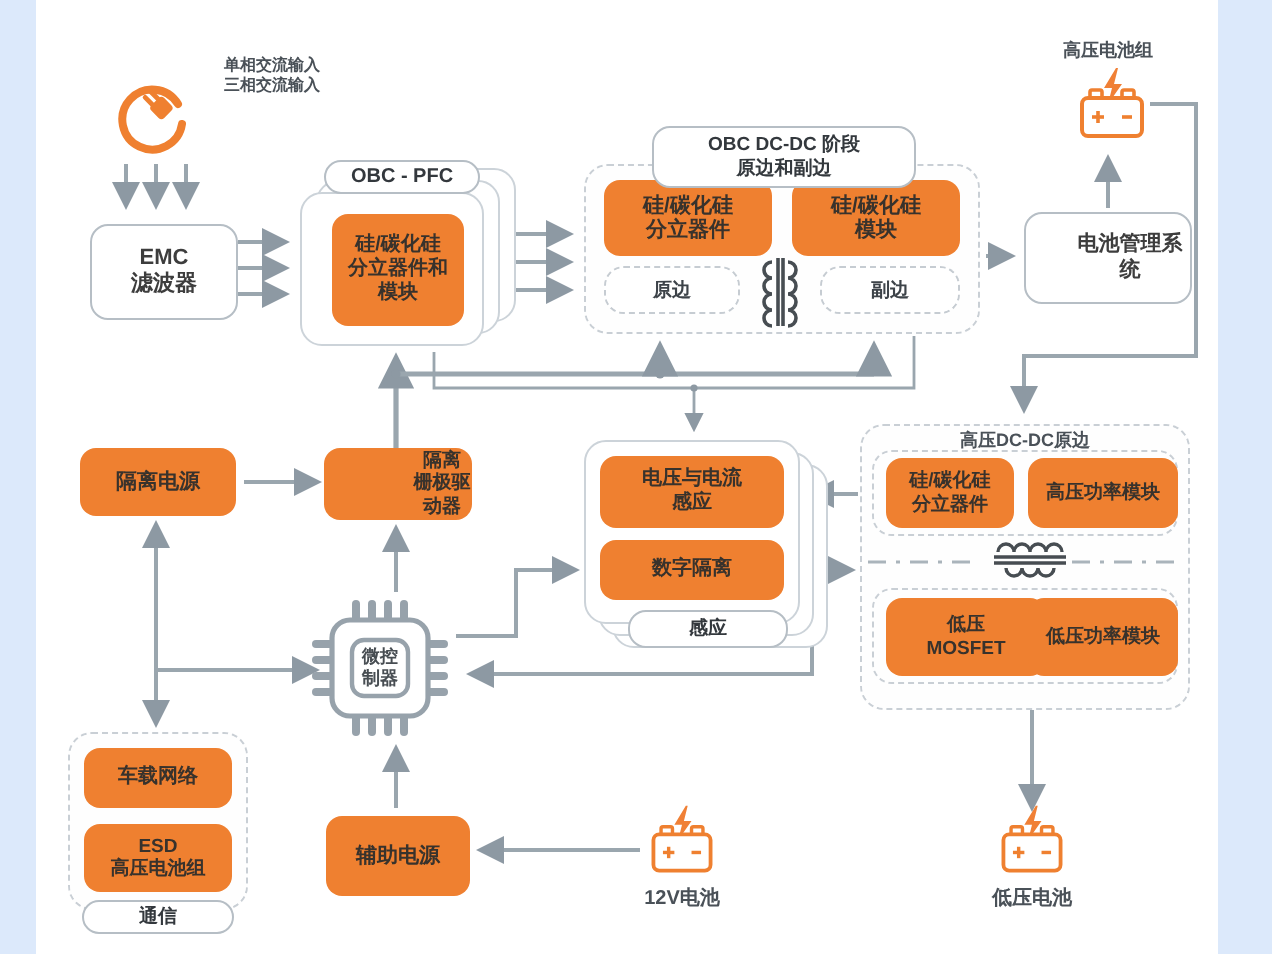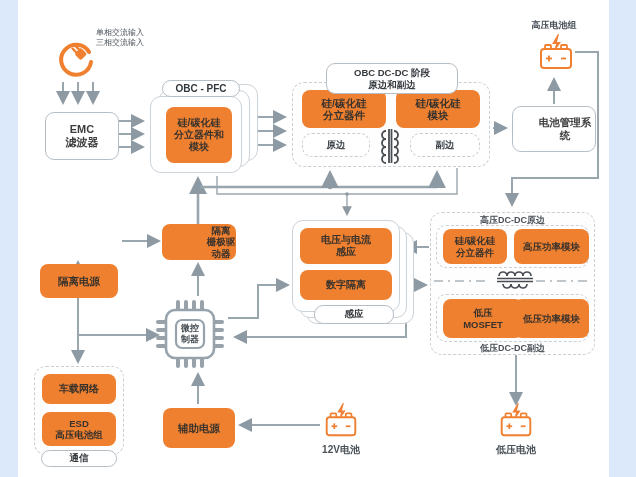--- a/index.html
+++ b/index.html
@@ -11,21 +11,21 @@
   .edge-strip{position:absolute;top:0;height:477px;background:#dce9fb;}
   .strip-left{left:0;width:18px;}
   .strip-right{left:609px;width:27px;}
 
   .abs{position:absolute;box-sizing:border-box;}
   .ttl{
     left:150px;top:8px;width:330px;text-align:center;
     color:#2536f8;font-size:23px;font-weight:bold;letter-spacing:1px;
   }
   .smalllab{font-size:9px;font-weight:bold;color:#4a5158;line-height:11px;}
-  .tinylab{font-size:8px;font-weight:normal;color:#4a5158;line-height:9.5px;}
+  .tinylab{font-size:8px;font-weight:bold;color:#4a5158;line-height:9.5px;margin-left:16px;}
 
   .orange{
     background:#ef8030;border-radius:8px;color:#38322c;font-weight:bold;
     display:flex;flex-direction:column;align-items:center;justify-content:center;
     text-align:center;line-height:1.18;
   }
   .whitebox{
     background:#fff;border:1.4px solid #b6bec5;border-radius:9px;color:#3d3d3d;
     font-weight:bold;display:flex;flex-direction:column;align-items:center;
     justify-content:center;text-align:center;line-height:1.2;
@@ -190,21 +190,21 @@
   <svg class="abs" style="left:538px;top:32px;" width="36" height="42" viewBox="0 0 36 42">
     <path d="M20,2 L14,12 h4 L16,20 L23,10 h-4 L21,2 Z" fill="#f08036"></path>
     <rect x="7" y="13" width="6" height="6" rx="1" fill="#fff" stroke="#ef8030" stroke-width="1.8"></rect>
     <rect x="23" y="13" width="6" height="6" rx="1" fill="#fff" stroke="#ef8030" stroke-width="1.8"></rect>
     <rect x="3" y="17" width="30" height="19" rx="3" fill="#fff" stroke="#ef8030" stroke-width="2"></rect>
     <line x1="8" y1="26.5" x2="14" y2="26.5" stroke="#ef8030" stroke-width="1.8"></line>
     <line x1="11" y1="23.5" x2="11" y2="29.5" stroke="#ef8030" stroke-width="1.8"></line>
     <line x1="23" y1="26.5" x2="28" y2="26.5" stroke="#ef8030" stroke-width="1.8"></line>
   </svg>
 
-  <div class="abs orange" style="left:40px;top:224px;width:78px;height:34px;font-size:10.5px;margin-top:40px;">
+  <div class="abs orange" style="left:40px;top:224px;width:78px;height:34px;font-size:10.5px;">
     <span>隔离电源</span>
   </div>
   <div class="abs orange" style="left:162px;top:224px;width:74px;height:36px;font-size:9.5px;padding-left:44px;">
     <span>隔离</span>
     <span>栅极驱动器</span>
   </div>
 
   <div class="abs card" style="left:306px;top:232px;width:108px;height:92px;"></div>
   <div class="abs card" style="left:299px;top:226px;width:108px;height:92px;"></div>
   <div class="abs card" style="left:292px;top:220px;width:108px;height:92px;"></div>
@@ -243,23 +243,20 @@
       <path d="M10,20 a4 4 0 0 0 8,0 a4 4 0 0 0 8,0 a4 4 0 0 0 8,0"></path>
     </g>
   </svg>
   <div class="abs dashed" style="left:436px;top:294px;width:153px;height:48px;border-radius:10px;"></div>
   <div class="abs orange" style="left:443px;top:299px;width:80px;height:39px;font-size:9.5px;">
     <span>低压</span>
     <span>MOSFET</span>
   </div>
   <div class="abs orange" style="left:514px;top:299px;width:75px;height:39px;font-size:9.5px;">
     <span>低压功率模块</span>
-  </div>
-  <div class="abs smalllab" style="left:430px;top:343px;width:165px;text-align:center;">
-    <span>低压DC-DC副边</span>
   </div>
 
   <svg class="abs" style="left:152px;top:296px;" width="76" height="76" viewBox="0 0 76 76">
     <g stroke="#97a2ab" stroke-width="4" stroke-linecap="round">
       <line x1="26" y1="6" x2="26" y2="13"></line>
         <line x1="34" y1="6" x2="34" y2="13"></line>
       <line x1="42" y1="6" x2="42" y2="13"></line>
         <line x1="50" y1="6" x2="50" y2="13"></line>
       <line x1="26" y1="63" x2="26" y2="70"></line>
         <line x1="34" y1="63" x2="34" y2="70"></line>

